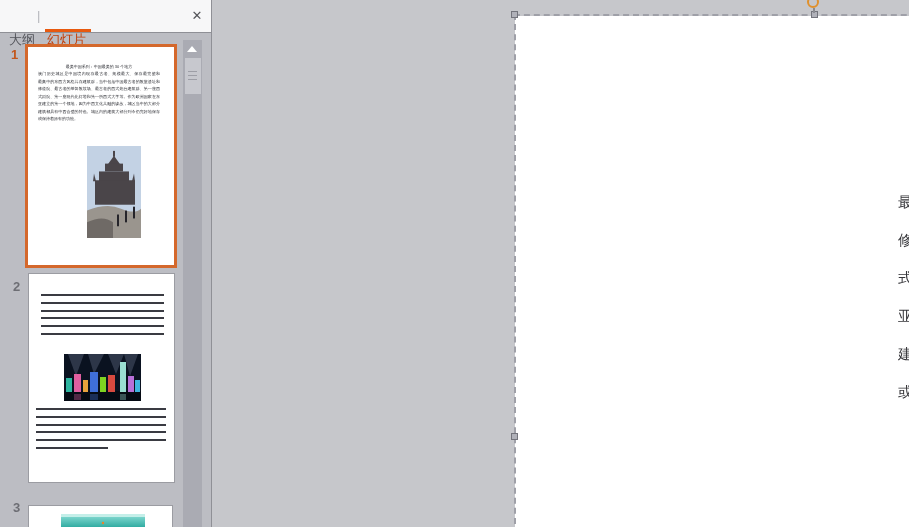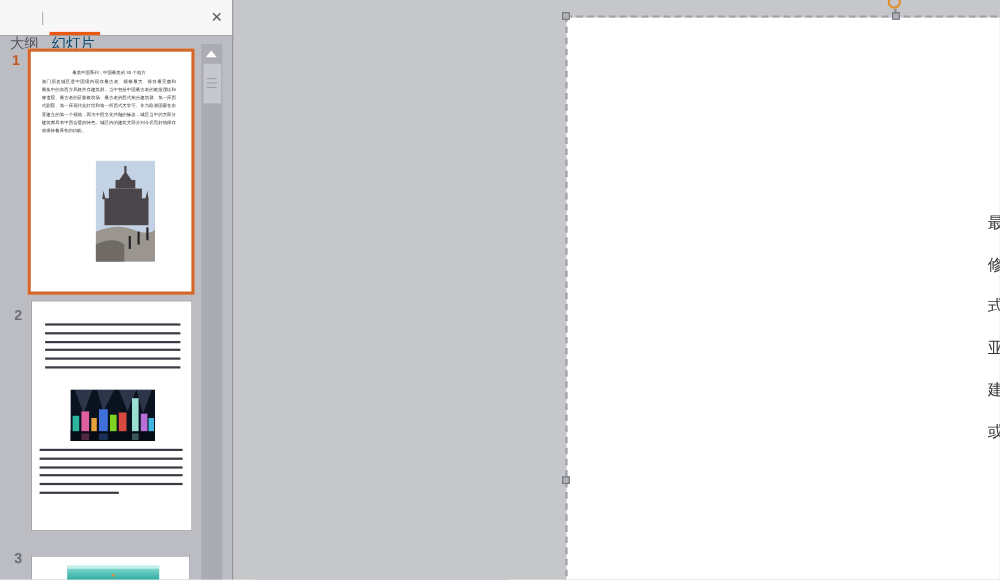--- a/index.html
+++ b/index.html
@@ -8,21 +8,21 @@
   #app { position:relative; width:909px; height:527px; background:#c6c7cb; overflow:hidden; }
 
   
   .panel { position:absolute; left:0; top:0; width:212px; height:527px;
            background:#bcbdc3; border-right:1px solid #8f9096; }
   .panel-header { position:absolute; left:0; top:0; width:211px; height:33px;
                   background:#f7f7f8; border-bottom:1px solid #8f9096; }
   .tab { position:absolute; top:9px; font-size:13px; color:#54555b; cursor:default;margin-top:22px; }
   .tab-outline { left:9px; }
   .tab-sep { position:absolute; left:37px; top:8px; color:#b4b5bb; font-size:13px; }
-  .tab-slides { left:47px; color:#0c4a6e; }
+  .tab-slides { left:47px; color:#c2410c; }
   .tab-underline { position:absolute; left:45px; top:29px; width:46px; height:3px; background:#e8590f; }
   .close-btn { position:absolute; left:189px; top:8px; width:16px; height:16px;
                font-size:13px; color:#55565b; text-align:center; line-height:16px; }
 
   
   .thumb-num { position:absolute; font-size:13px; font-weight:bold; color:#6d6e74; }
   .num1 { left:11px; top:47px; color:#c2571c; }
   .num2 { left:13px; top:279px; }
   .num3 { left:13px; top:500px; }
 

